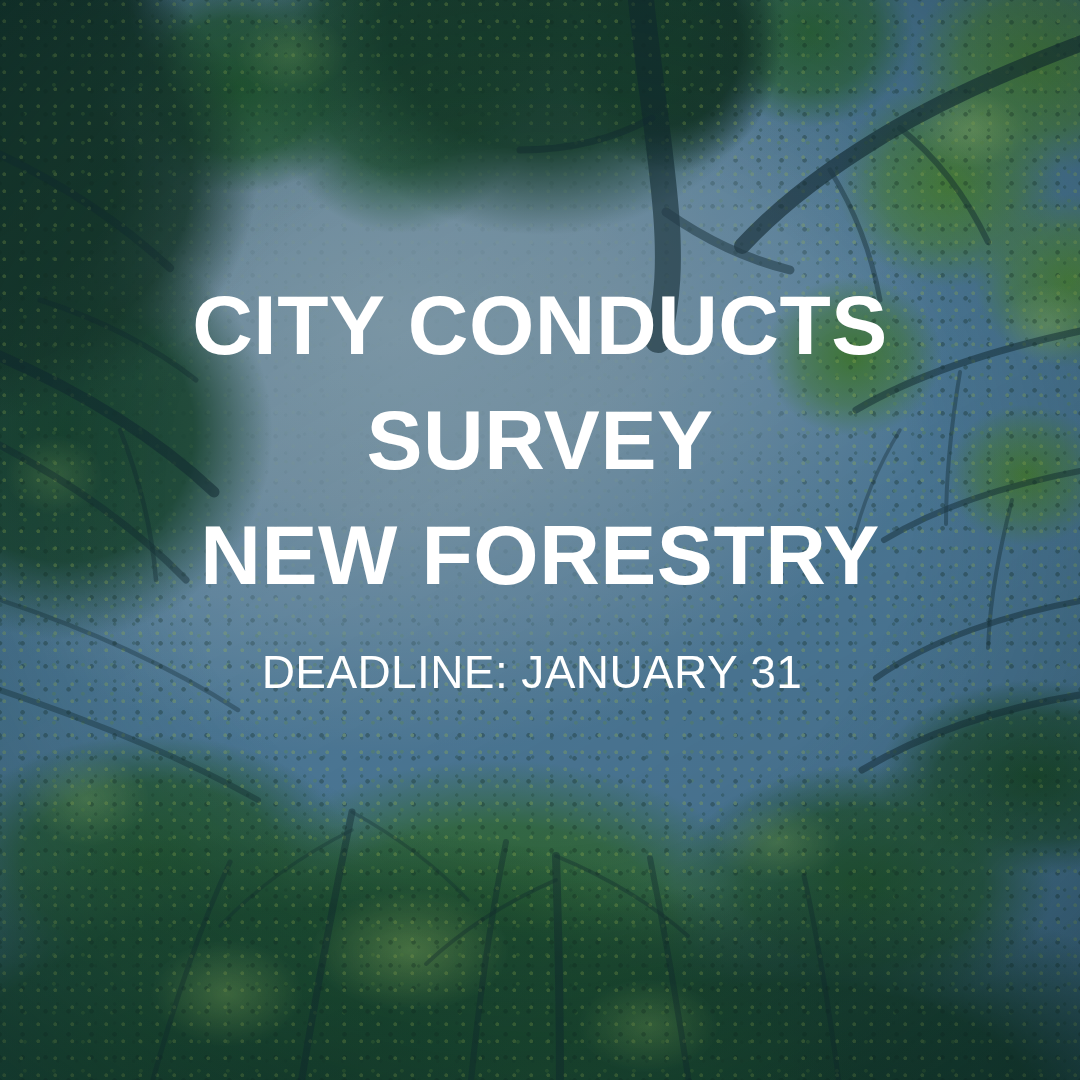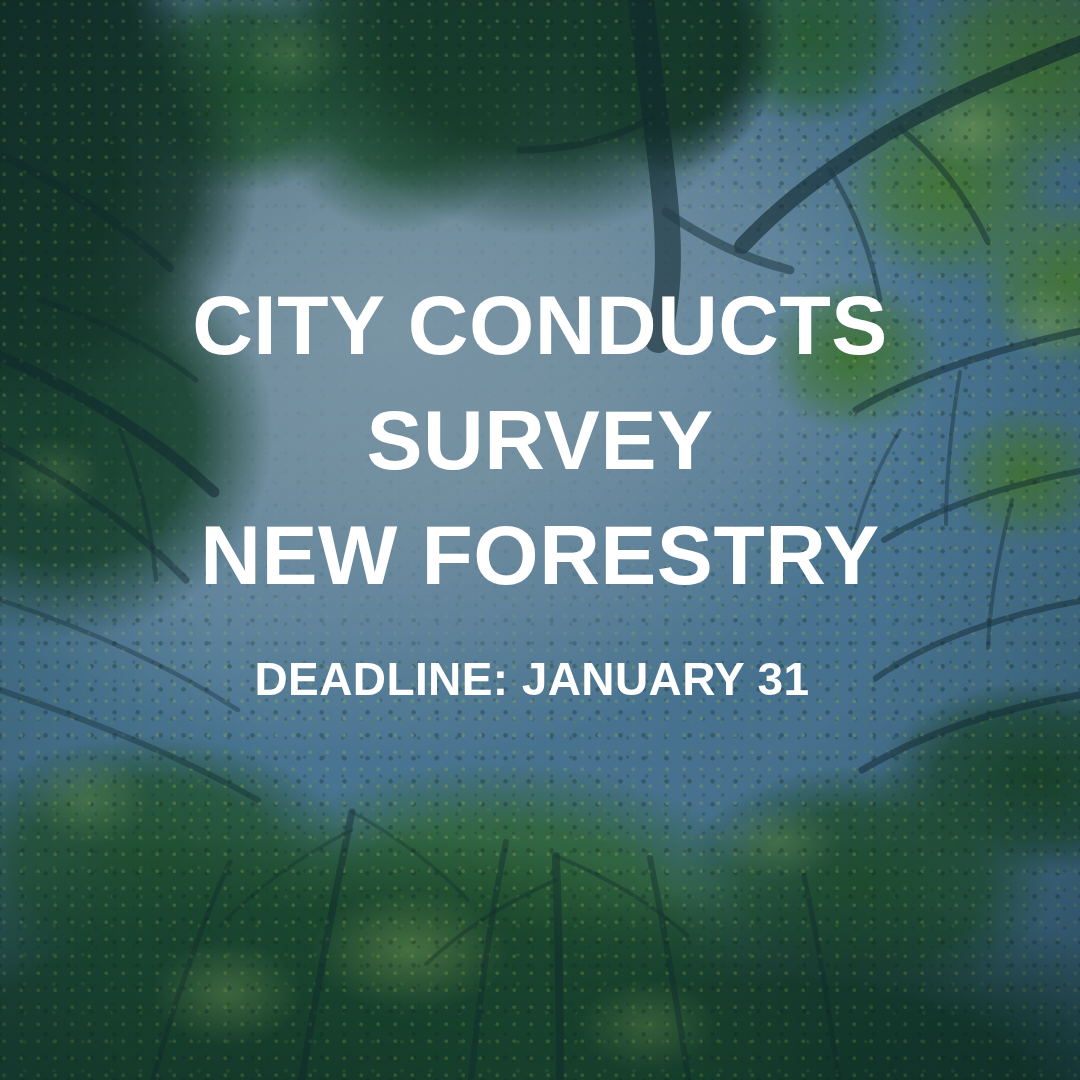--- a/index.html
+++ b/index.html
@@ -131,24 +131,24 @@
     letter-spacing: 0.5px;
     text-transform: uppercase;
     font-stretch: condensed;
   }
   #headline .hl-line { display: block; }
   #subhead {
     position: absolute;
     top: 646px;
     left: 0;
     right: 16px;
-    margin: 7px;
+    margin: 0;
     color: #ffffff;
     font-size: 46px;
-    font-weight: 700;
+    font-weight: 400;
     line-height: 52px;
     letter-spacing: 0.4px;
     text-transform: uppercase;
   }
 </style>
 </head>
 <body>
 
 <div id="poster">
 

